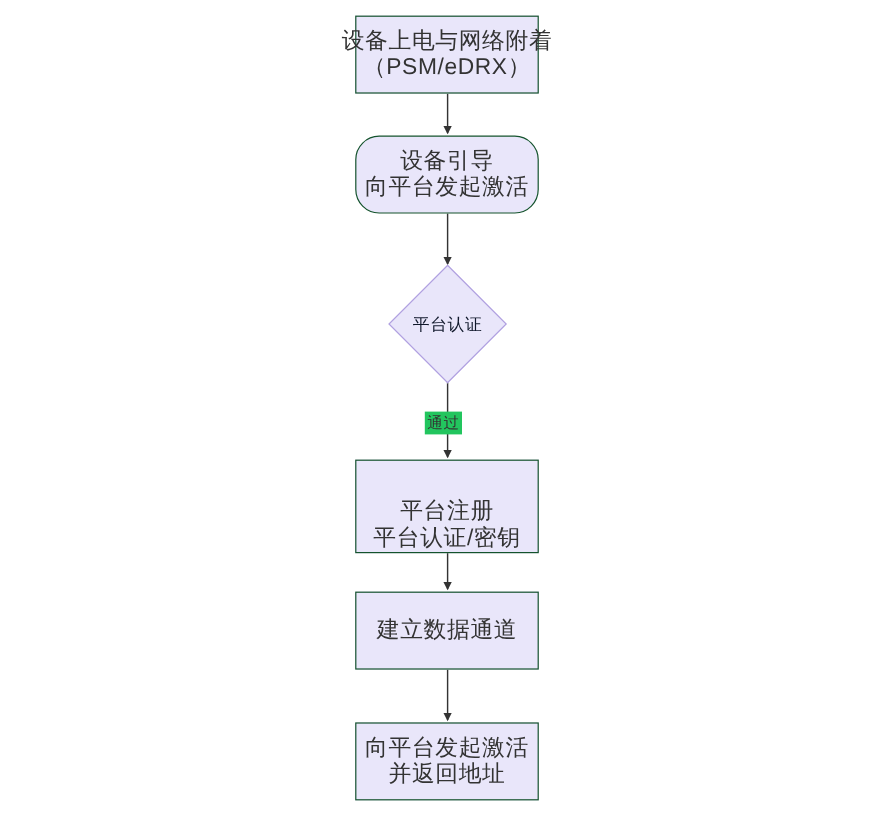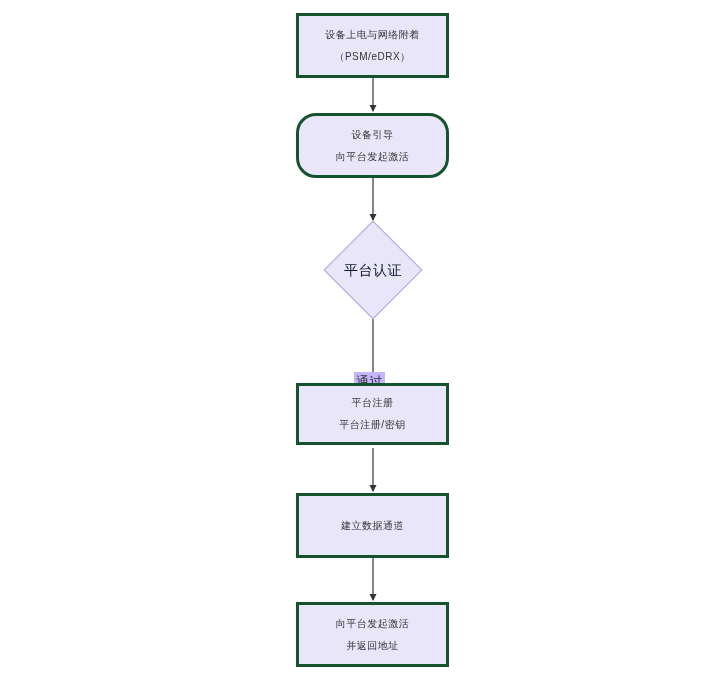--- a/index.html
+++ b/index.html
@@ -25,27 +25,27 @@
     left: 0;
     top: 0;
     width: 726px;
     height: 700px;
     pointer-events: none;
   }
   .node-box {
     position: absolute;
     box-sizing: border-box;
     background: #e9e6fa;
-    border: 3px solid #14532d;
+    border: 1px solid #14532d;
     display: flex;
     flex-direction: column;
     align-items: center;
     justify-content: center;
     color: #333333;
-    font-size: 10px;
+    font-size: 19px;
     line-height: 22px;
     letter-spacing: 0.5px;
     white-space: nowrap;
   }
   .node-box .line1,
   .node-box .line2 {
     display: block;
     text-align: center;
   }
   .node-diamond {
@@ -69,28 +69,27 @@
     position: absolute;
     color: #0f172a;
     font-size: 14px;
     line-height: 20px;
     letter-spacing: 0.5px;
     white-space: nowrap;
     text-align: center;
   }
   .edge-label {
     position: absolute;
-    background: #c4b5fd;
+    background: #22c55e;
     color: #333333;
     font-size: 13px;
     line-height: 17px;
     letter-spacing: 0.5px;
     padding: 1px 2px;
     white-space: nowrap;
-    margin-top: 29px;
   }
 </style>
 </head>
 <body>
 
 <div id="flowchart-canvas">
 
   <svg class="edge-layer" viewBox="0 0 726 700" xmlns="http://www.w3.org/2000/svg">
     <defs>
       <marker id="arrowhead" markerWidth="8" markerHeight="8" refX="5.2" refY="3" orient="auto" markerUnits="strokeWidth">
@@ -119,23 +118,23 @@
     <span class="line2">向平台发起激活</span>
   </div>
 
   <div class="diamond-wrap" style="left:323px; top:220px; width:100px; height:100px;">
     <div class="node-diamond"></div>
     <span class="diamond-label">平台认证</span>
   </div>
 
   <span class="edge-label" style="left:354px; top:343px;">通过</span>
 
-  <div class="node-box" style="left:296px; top:383px; width:153px; height:62px;">
+  <div class="node-box" style="left:296px; top:383px; width:153px; height:78px;justify-content:flex-end;">
     <span class="line1">平台注册</span>
-    <span class="line2">平台注册/密钥</span>
+    <span class="line2">平台认证/密钥</span>
   </div>
 
   <div class="node-box" style="left:296px; top:493px; width:153px; height:65px;gap:28px;">
     <span class="line1">建立数据通道</span>
   </div>
 
   <div class="node-box" style="left:296px; top:602px; width:153px; height:65px;">
     <span class="line1">向平台发起激活</span>
     <span class="line2">并返回地址</span>
   </div>

